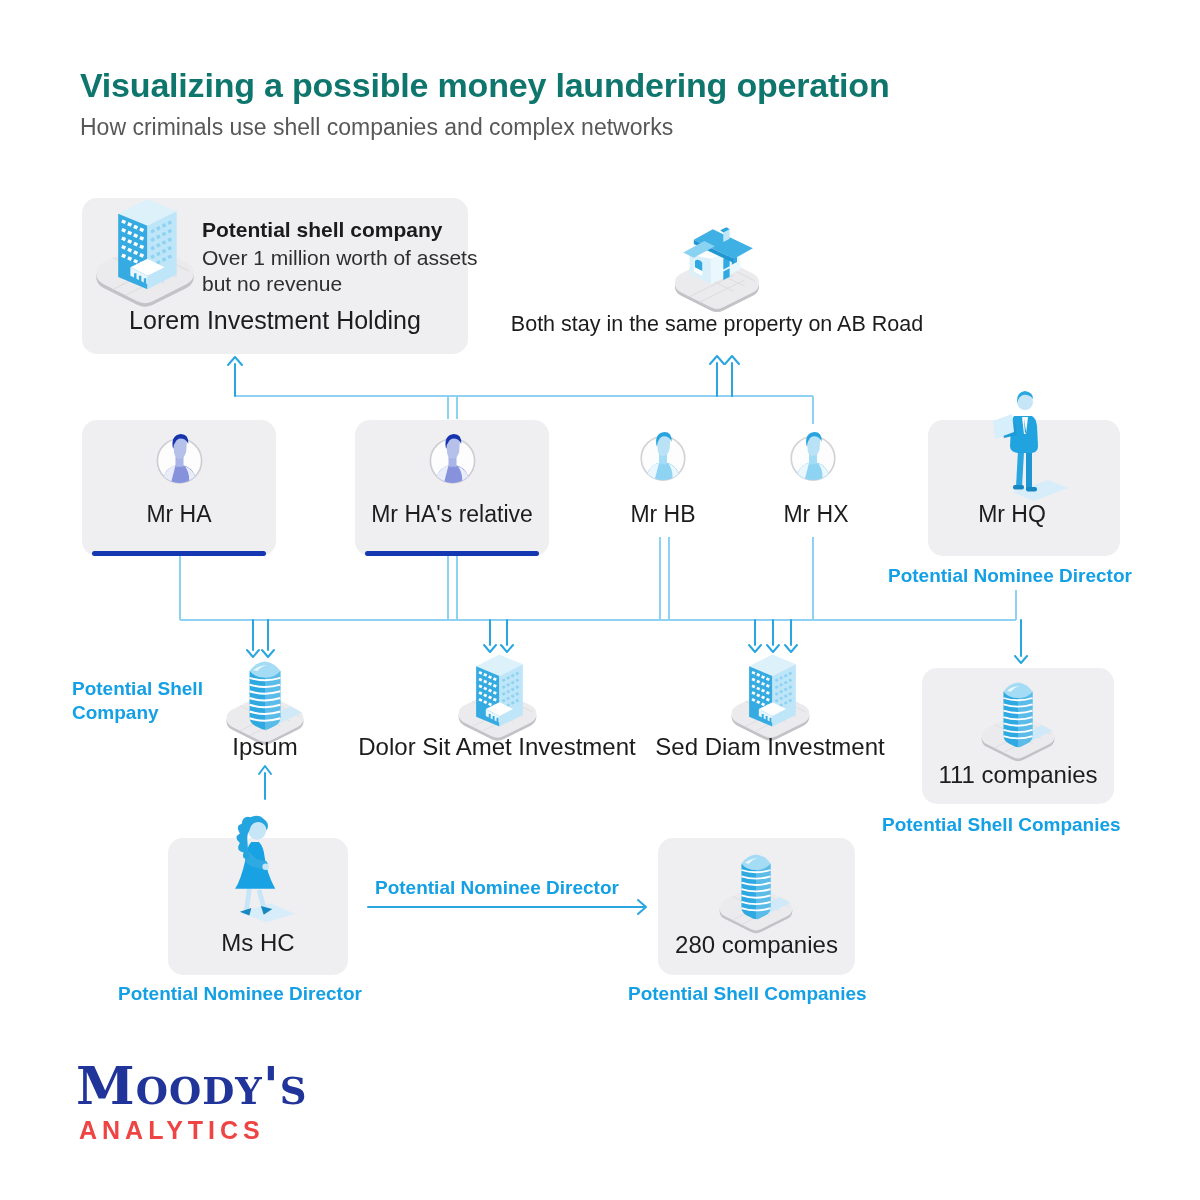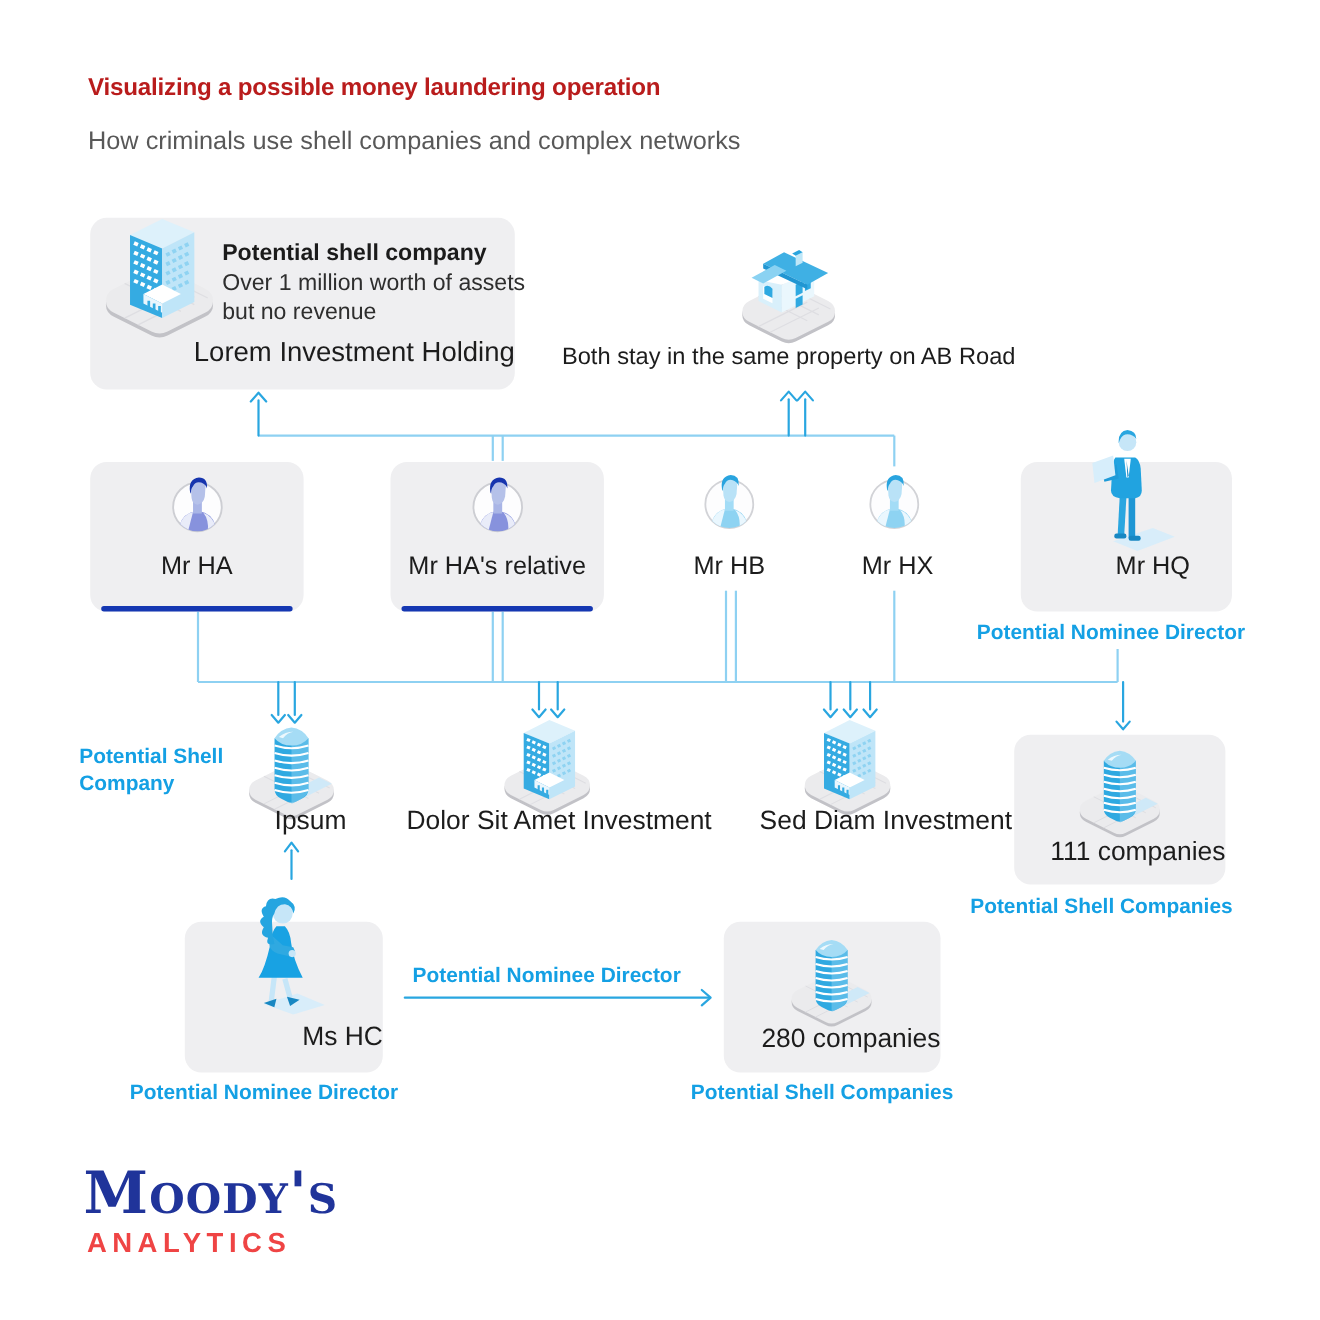--- a/index.html
+++ b/index.html
@@ -1,24 +1,24 @@
 <!DOCTYPE html>
 <html><head>
 <meta charset="utf-8">
 <style>
   html,body{margin:0;padding:0;background:#fff;}
   #canvas{position:relative;width:1200px;height:1200px;background:#ffffff;overflow:hidden;
           font-family:"Liberation Sans", sans-serif;}
   .abs{position:absolute;}
-  .title{left:80px;top:66px;font-size:22px;font-weight:600;color:#b91c1c;letter-spacing:-0.2px;}
+  .title{left:80px;top:66px;font-size:34px;font-weight:600;color:#0f766e;letter-spacing:-0.2px;}
   .subtitle{left:80px;top:114px;font-size:23px;color:#585858;}
   .card{position:absolute;background:#efeff1;border-radius:15px;z-index:2;}
   .bar{position:absolute;left:10px;right:10px;bottom:0;height:5px;background:#1537b2;border-radius:3px;}
   .node-label{position:absolute;z-index:4;font-size:23px;color:#1c1c1c;text-align:center;}
-  .big-label{font-size:24px;text-align:right;}
+  .big-label{font-size:24px;}
   .blue-note{position:absolute;z-index:4;font-size:19px;font-weight:bold;color:#14a0e4;line-height:24px;}
   .lorem-heading{left:202px;top:218px;font-size:21px;font-weight:bold;color:#1b1b1b;z-index:3;}
   .lorem-line{font-size:21px;color:#2e2e2e;z-index:3;}
   .icon{position:absolute;z-index:3;}
   #connectors{position:absolute;left:0;top:0;z-index:1;}
   .logo-brand{left:76px;top:1054px;font-family:"DejaVu Serif", serif;font-size:53px;font-weight:600;
               font-variant:small-caps;color:#20349a;letter-spacing:1px;z-index:4;}
   .logo-division{left:79px;top:1116px;font-size:25px;font-weight:bold;letter-spacing:5px;color:#ef4444;z-index:4;}
 </style>
 </head>
@@ -238,21 +238,21 @@
 
   <svg class="icon" style="left:780px;top:424px;" width="66" height="66">
       <use href="#ic-bust-cyan"></use>
     </svg>
   <div class="node-label" style="left:746px;top:501px;width:140px;">Mr HX</div>
 
   <div class="card" style="left:928px;top:420px;width:192px;height:136px;"></div>
   <svg class="icon" style="left:982px;top:380px;" width="90" height="130">
       <use href="#ic-man"></use>
     </svg>
-  <div class="node-label" style="left:928px;top:501px;width:168px;padding-left:36px;">Mr HQ</div>
+  <div class="node-label" style="left:928px;top:501px;width:168px;">Mr HQ</div>
   <div class="blue-note" style="left:888px;top:564px;width:272px;">Potential Nominee Director</div>
 
   <div class="blue-note" style="left:72px;top:677px;width:168px;">Potential Shell Company</div>
   <svg class="icon" style="left:213px;top:646px;" width="104" height="106">
       <use href="#ic-tower"></use>
     </svg>
   <div class="node-label big-label" style="left:215px;top:733px;width:100px;">Ipsum</div>
 
   <svg class="icon" style="left:445px;top:641px;" width="105" height="107">
       <use href="#ic-office"></use>

